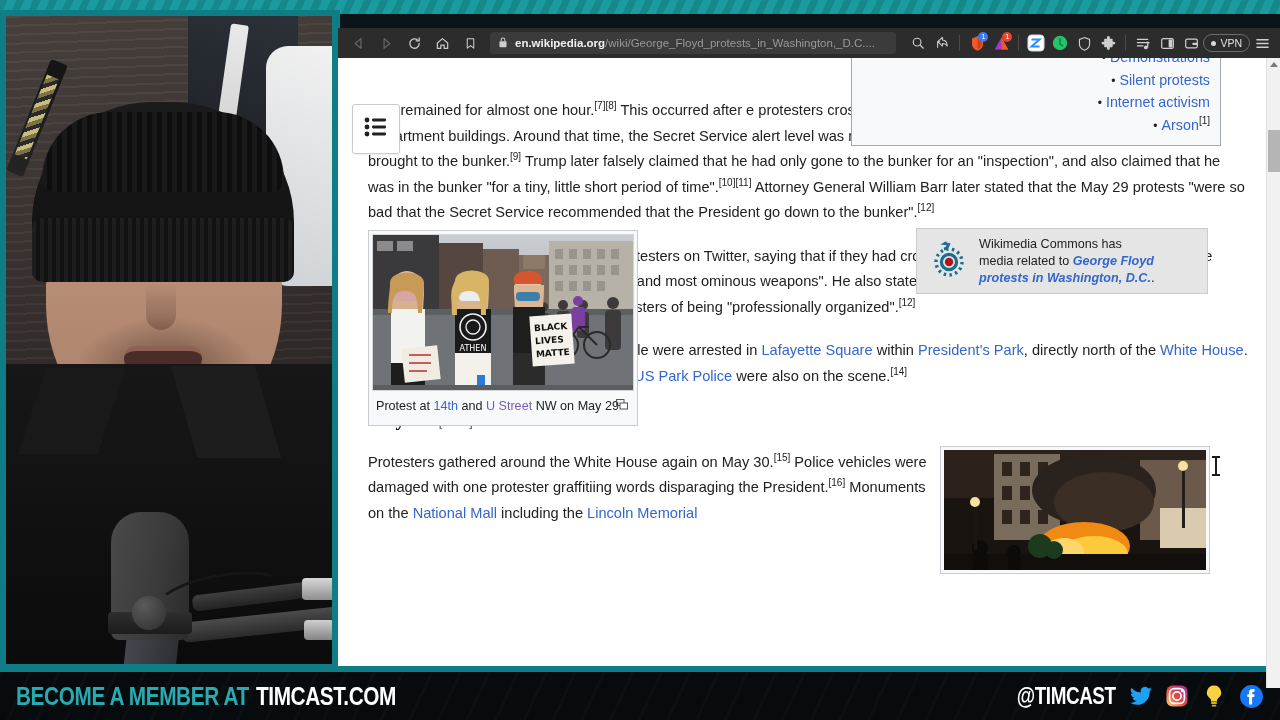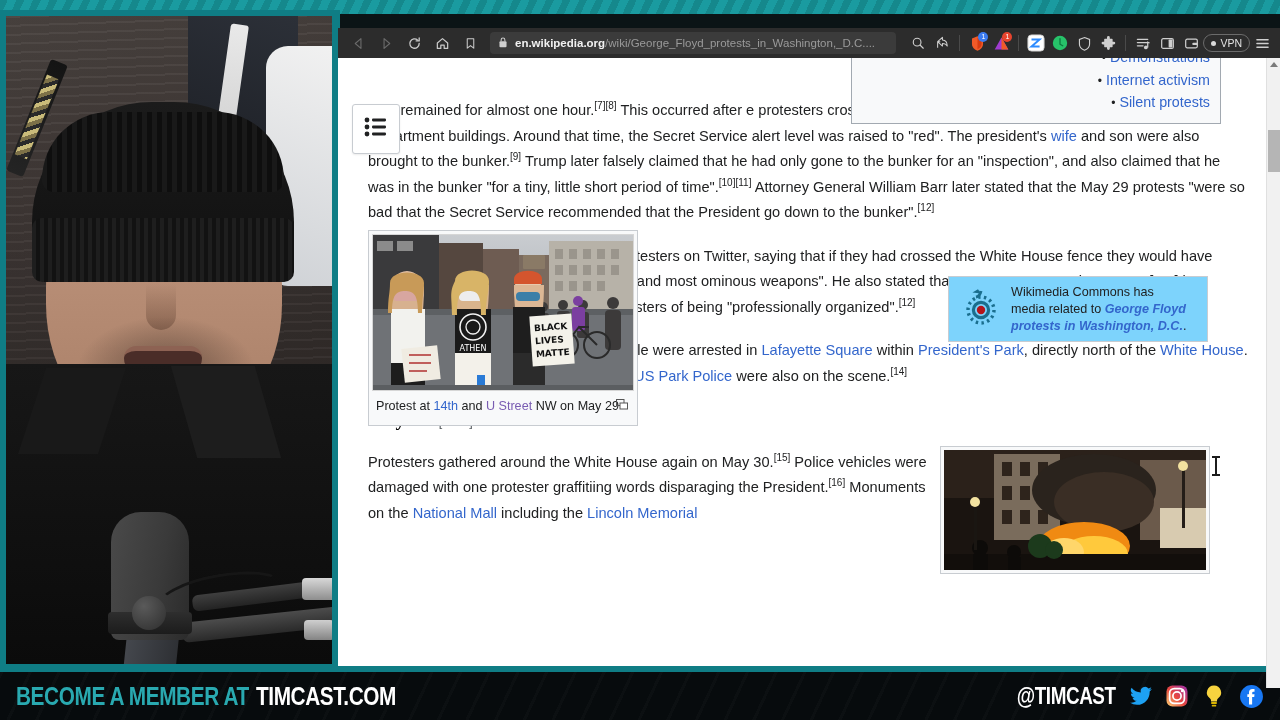--- a/index.html
+++ b/index.html
@@ -137,23 +137,23 @@
              justify-content:center; z-index:30; box-shadow:0 1px 2px rgba(0,0,0,.08); }
 
   
   .infobox { position:absolute; right:27px; top:-18px; width:370px; background:#f8f9fa;
              border:1px solid #a2a9b1; padding:6px 10px 8px; }
   .infobox ul { list-style:none; text-align:right; }
   .infobox li { font-size:14.3px; line-height:21.5px; color:#202122; }
   .infobox li:before { content:"\2022"; color:#202122; font-size:12px; margin-right:4px; }
 
   
-  .commons { position:absolute; right:40px; top:170px; width:260px; height:66px;
-             background:#7dd3fc; border:1px solid #c8ccd1; display:flex; align-items:center;
-             gap:10px; padding:0 12px;margin-top:48px; }
+  .commons { position:absolute; right:40px; top:170px; width:292px; height:66px;
+             background:#e5e5e5; border:1px solid #c8ccd1; display:flex; align-items:center;
+             gap:10px; padding:0 12px; }
   .commons-txt { font-size:12.6px; line-height:17px; color:#202122; }
   .commons-txt i { color:#3366cc; font-weight:bold; }
 
   
   .thumb { position:absolute; left:0px; top:172px; width:270px; background:#f8f9fa;
            border:1px solid #c8ccd1; padding:3px; }
   .thumb-img { width:262px; height:157px; position:relative; overflow:hidden;
                border:1px solid #d6d6d6; background:#8f9aa3; }
   .thumb-cap { font-size:12.6px; line-height:19px; color:#202122; padding:6px 4px 6px 4px;
                position:relative; }
@@ -364,22 +364,23 @@
       </div>
     </div>
 
     <div class="page">
 
       <div class="content">
 
         <div class="infobox">
           <ul>
             <li><a href="#">Demonstrations</a></li>
+            <li><a href="#">Silent protests</a></li>
             <li><a href="#">Internet activism</a></li>
-            <li><a href="#">Silent protests</a></li>
+            <li><a href="#">Arson</a><sup>[1]</sup></li>
           </ul>
         </div>
 
         <div class="commons">
           <span>
             <svg width="40" height="40" viewBox="0 0 40 40">
               <path d="M20 4c-1 4.4-2.6 5.6-5 6" fill="none" stroke="#1a6e8e" stroke-width="3"></path>
               <path d="M20 6.5 17 2.2l-5.6 3.4Z" fill="#1a6e8e"></path>
               <circle cx="20" cy="23" r="13" fill="none" stroke="#1a6e8e" stroke-width="3.4" stroke-dasharray="2.4 3.4"></circle>
               <circle cx="20" cy="23" r="7.6" fill="none" stroke="#1a6e8e" stroke-width="3.2"></circle>

